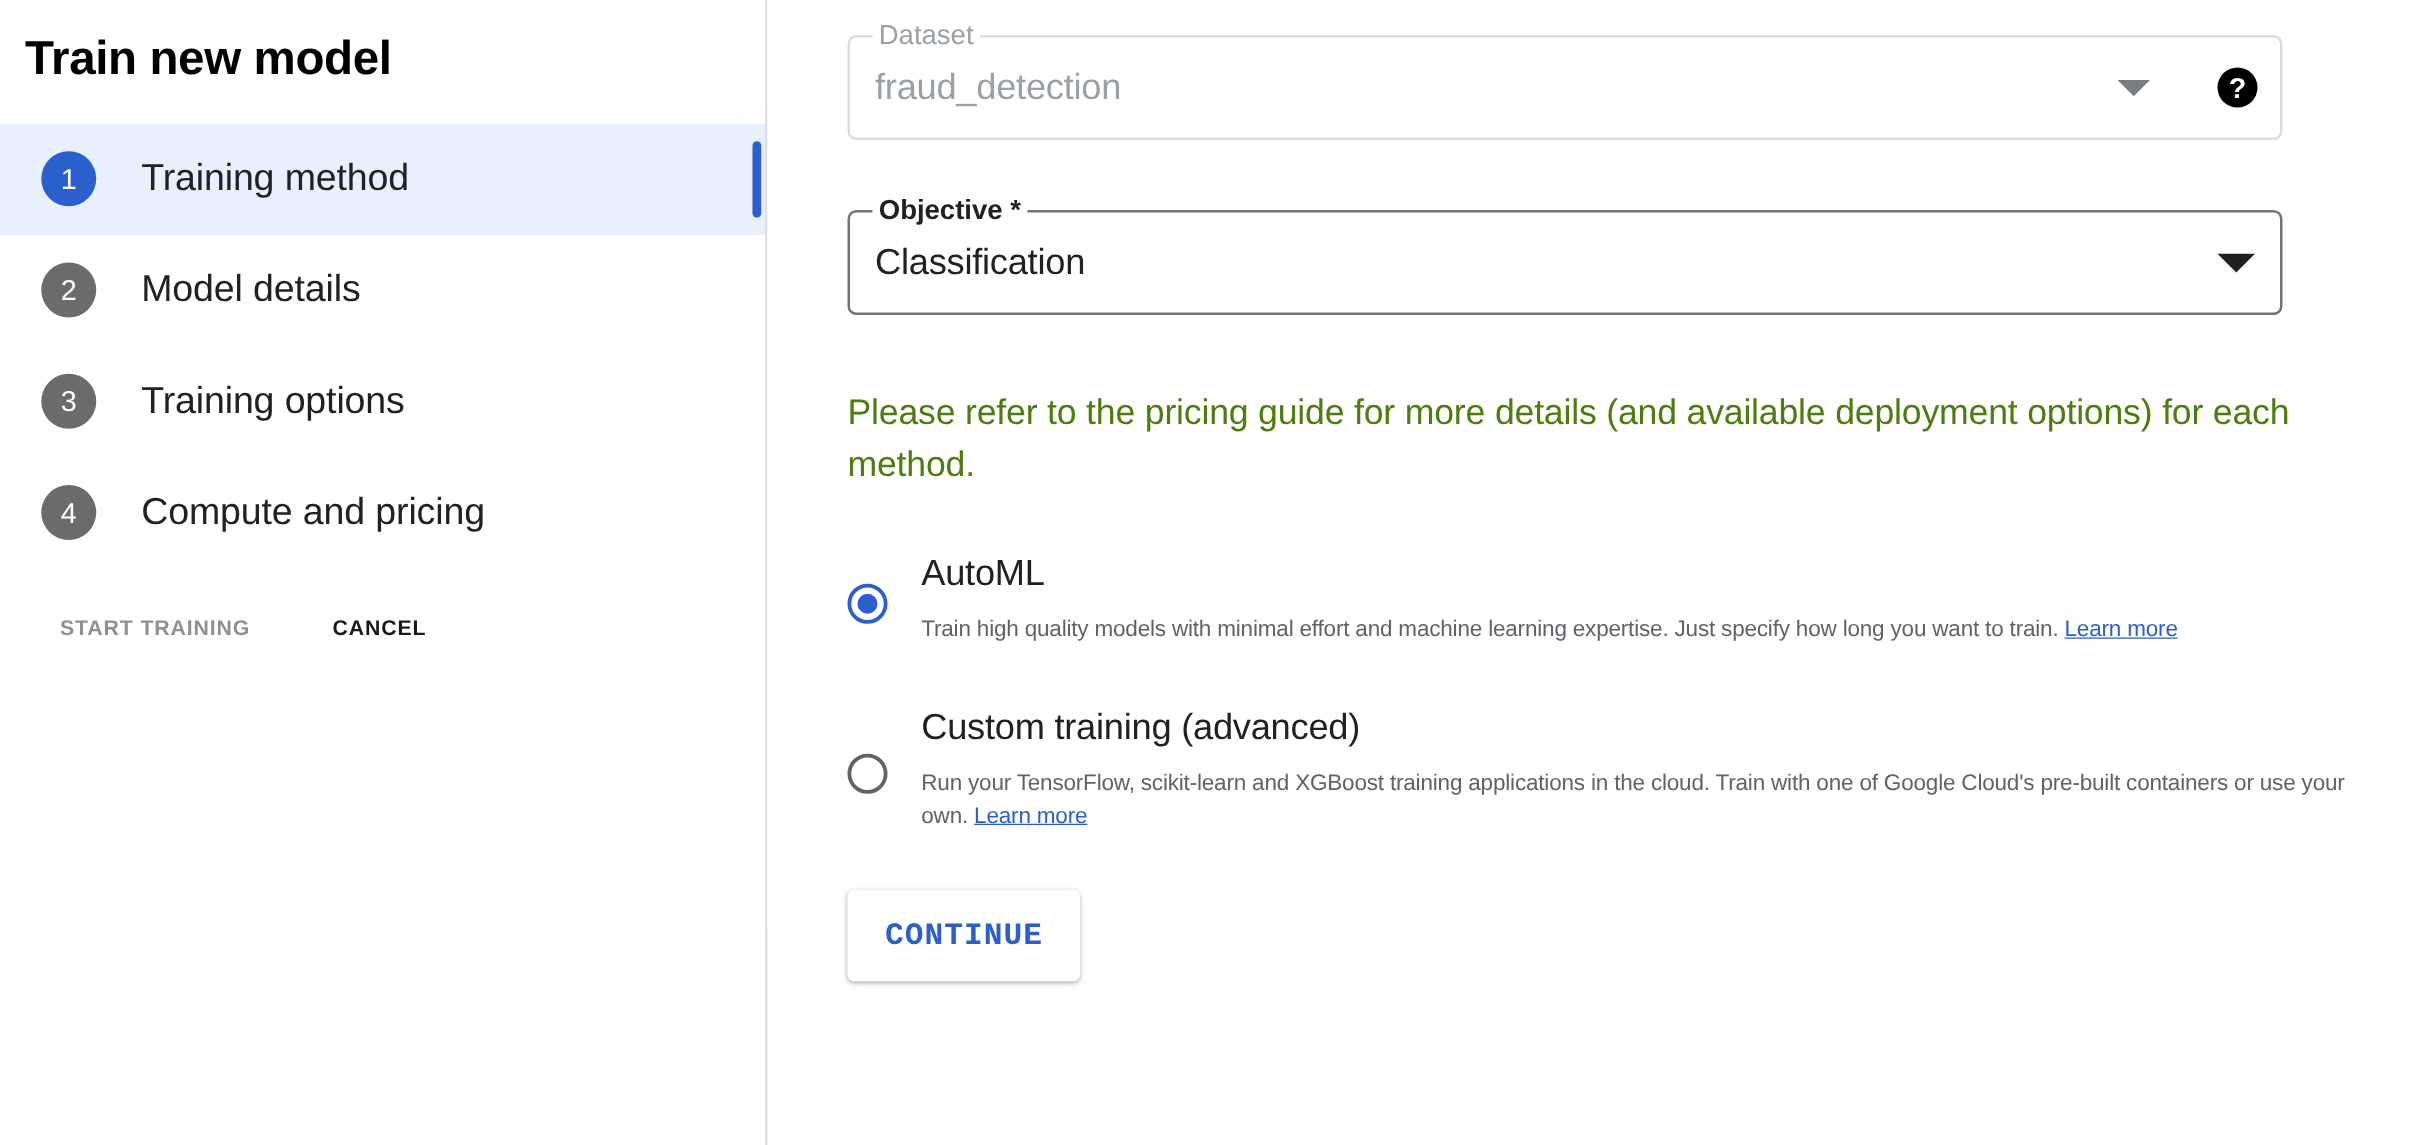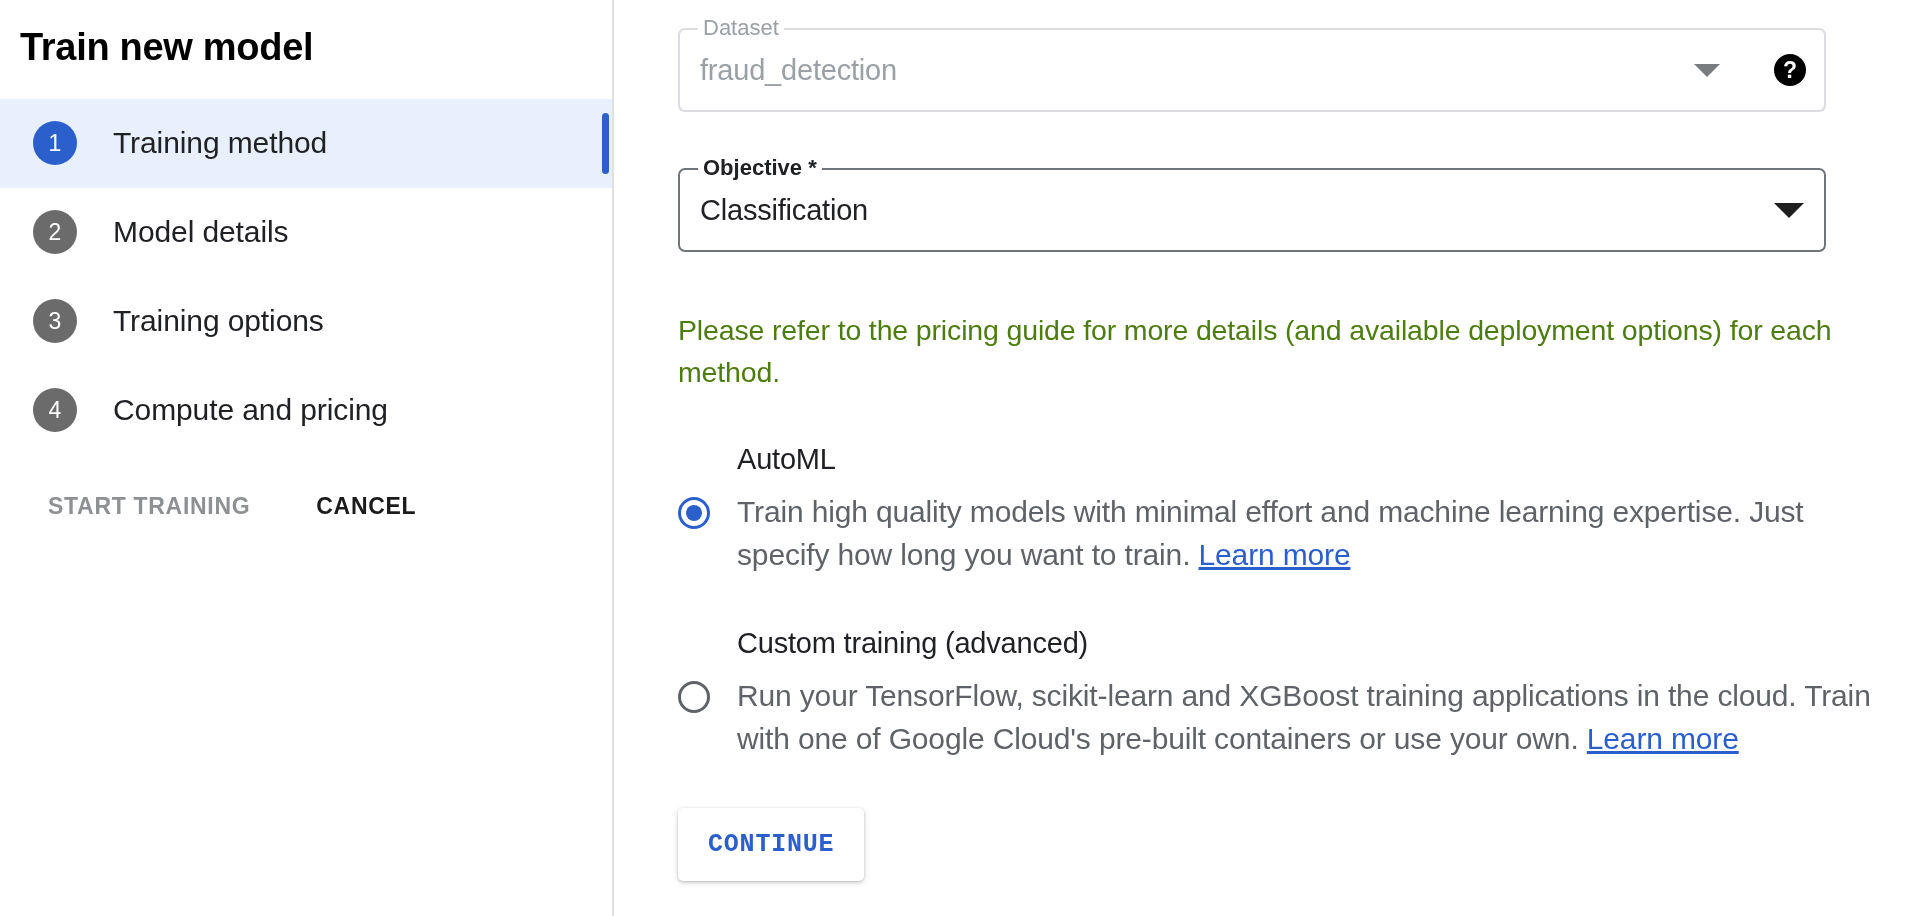--- a/index.html
+++ b/index.html
@@ -94,21 +94,21 @@
     letter-spacing: -0.1px;
   }
 
   .sidebar-actions {
     display: flex;
     align-items: center;
     margin-top: 38px;
     padding-left: 48px;
   }
   .text-btn {
-    font-size: 23px;
+    font-size: 17px;
     font-weight: bold;
     letter-spacing: 0.7px;
     background: none;
     border: none;
     padding: 0;
     font-family: "Liberation Sans", sans-serif;
     cursor: pointer;
     white-space: nowrap;
   }
   .text-btn.disabled {
@@ -262,21 +262,21 @@
   }
   .option-title {
     font-size: 29px;
     color: #202124;
     line-height: 1.1;
     letter-spacing: -0.2px;
     white-space: nowrap;
   }
   .option-desc {
     margin-top: 14px;
-    font-size: 30px;
+    font-size: 18px;
     color: #5f6368;
     line-height: 1.45;
     max-width: 1160px;
     letter-spacing: -0.15px;
   }
   .learn-link {
     color: #2b5fcc;
     text-decoration: underline;
     cursor: pointer;
   }

